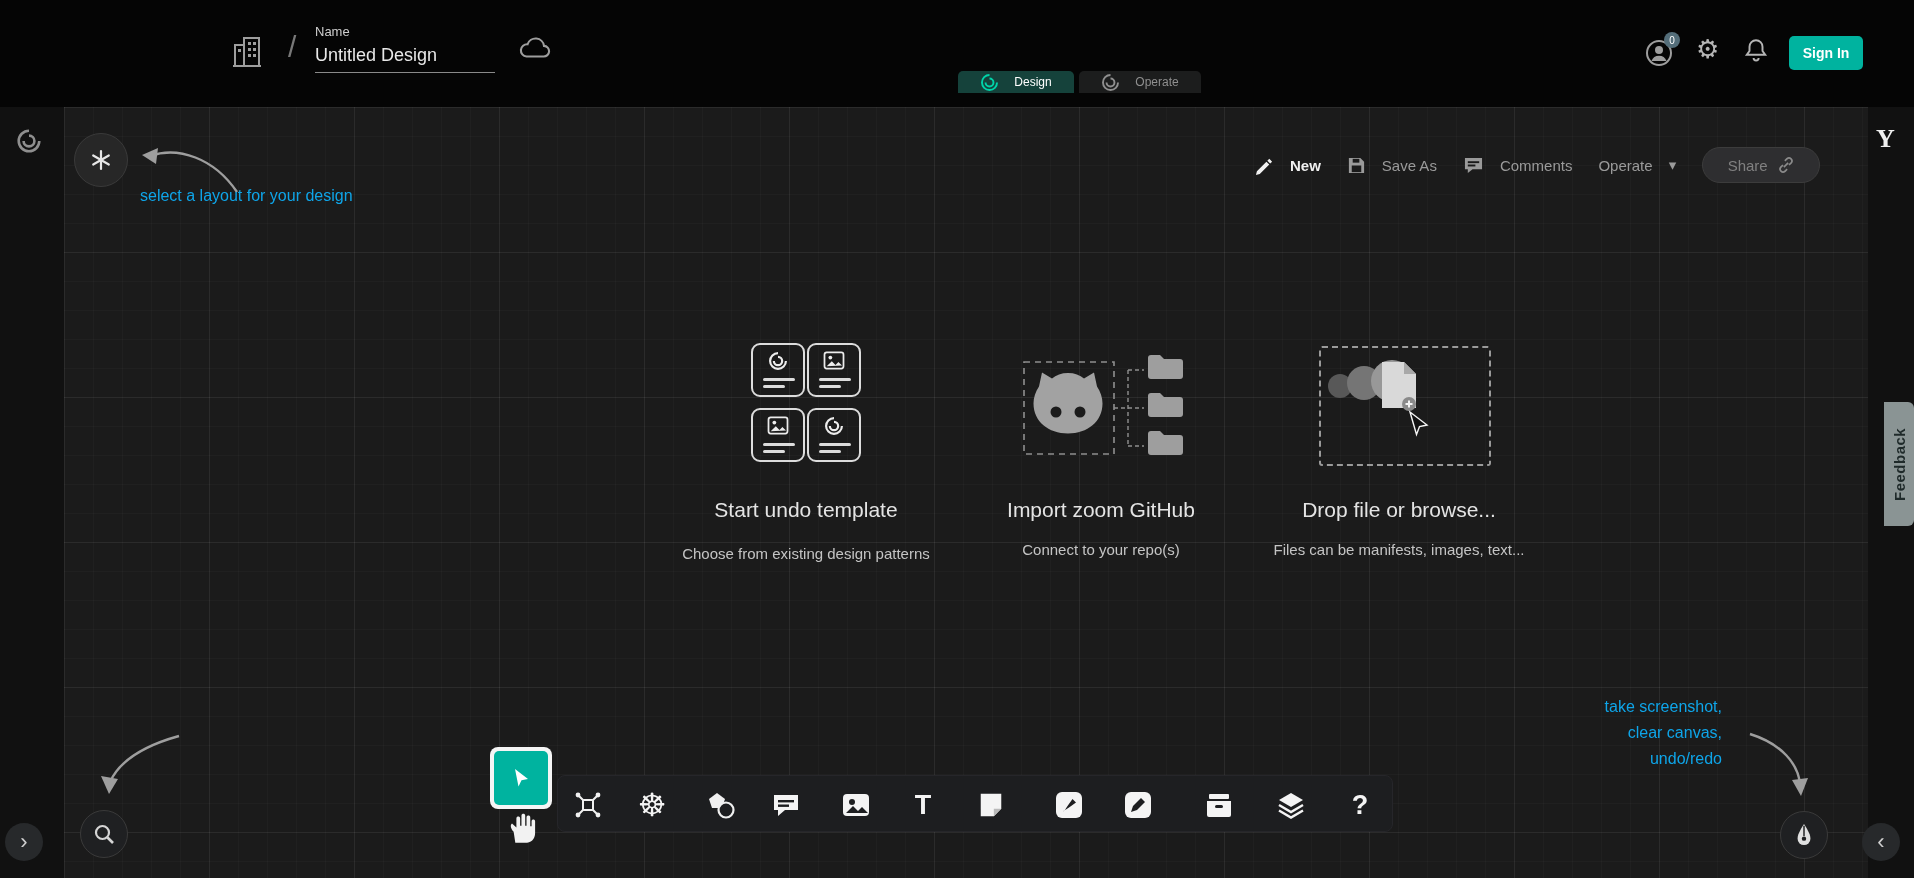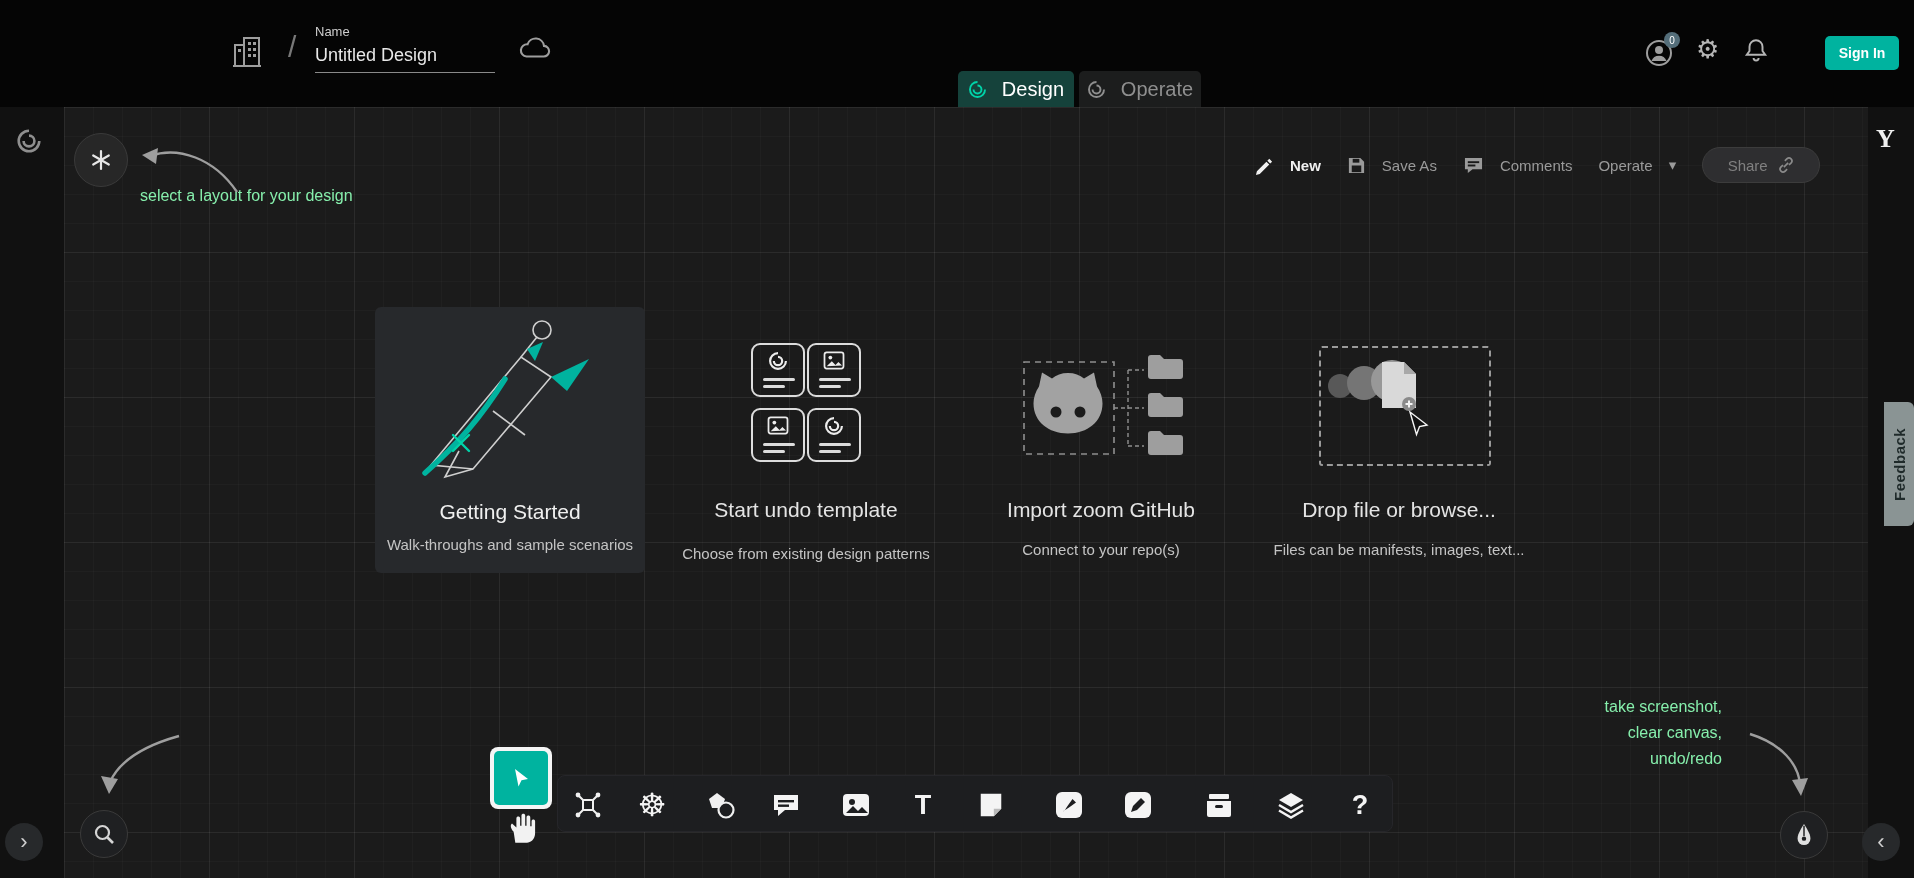--- a/index.html
+++ b/index.html
@@ -13,47 +13,47 @@
   .logo { position:absolute; left:14px; top:28px; display:flex; align-items:center; gap:10px; cursor:pointer; }
   .logo-text { color:#fff; font-size:32px; font-weight:700; letter-spacing:3px; }
   .building { position:absolute; left:232px; top:32px; }
   .slash { position:absolute; left:288px; top:30px; color:#787878; font-size:30px; font-weight:300; }
   .name-block { position:absolute; left:315px; top:24px; }
   .name-block label { display:block; color:#cfcfcf; font-size:13px; margin-bottom:4px; }
   .name-block input { background:transparent; border:none; border-bottom:1px solid #8a8a8a; color:#e8e8e8;
       font-size:18px; width:180px; padding:2px 0 6px 0; font-family:"Liberation Sans", sans-serif; outline:none; }
   .cloud { position:absolute; left:518px; top:36px; }
 
-  .tab { position:absolute; top:71px; height:36px; display:flex; align-items:center; justify-content:center; gap:15px;
-      border-radius:5px 5px 0 0; cursor:pointer; font-size:20px; }
+  .tab { position:absolute; top:71px; height:22px; display:flex; align-items:center; justify-content:center; gap:15px;
+      border-radius:5px 5px 0 0; cursor:pointer; font-size:12px; }
   .tab-design { left:958px; width:116px; background:#15423B; color:#fff; }
   .tab-operate { left:1079px; width:122px; background:#1c1d1d; color:#8f8f8f; }
   .spiral { display:block; }
   .profile { position:absolute; left:1644px; top:38px; width:30px; height:30px; cursor:pointer; }
   .badge { position:absolute; left:1664px; top:32px; min-width:16px; height:16px; border-radius:8px; background:#546e7a;
       color:#fff; font-size:10px; display:flex; align-items:center; justify-content:center; padding:0 3px; }
   .gear { position:absolute; left:1696px; top:36px; color:#b5b5b5; font-size:26px; cursor:pointer; line-height:1; }
   .bell { position:absolute; left:1744px; top:38px; cursor:pointer; }
   .signin { position:absolute; left:1789px; top:36px; width:74px; height:34px; background:#00B39F; border:none;
-      color:#fff; font-size:14px; font-weight:700; border-radius:5px; cursor:pointer; font-family:"Liberation Sans", sans-serif;margin-left:36px; }
+      color:#fff; font-size:14px; font-weight:700; border-radius:5px; cursor:pointer; font-family:"Liberation Sans", sans-serif; }
 
   
   .rail-left { position:absolute; left:0; top:107px; width:64px; bottom:0; background:#111; }
   .rail-right { position:absolute; right:0; top:107px; width:46px; bottom:0; background:#111; }
   .canvas-grid { position:absolute; left:64px; top:107px; width:1804px; height:771px; background-color:#1b1b1b;
     background-image:
       linear-gradient(rgba(255,255,255,0.05) 1px, transparent 1px),
       linear-gradient(90deg, rgba(255,255,255,0.05) 1px, transparent 1px),
       linear-gradient(rgba(255,255,255,0.025) 1px, transparent 1px),
       linear-gradient(90deg, rgba(255,255,255,0.025) 1px, transparent 1px);
     background-size:145px 145px,145px 145px,29px 29px,29px 29px; }
 
   .layout-btn { position:absolute; left:74px; top:133px; width:54px; height:54px; border-radius:50%;
       background:#272727; border:1px solid #3a3a3a; display:flex; align-items:center; justify-content:center; cursor:pointer; }
-  .hint { color:#86efac; font-size:16px; line-height:26px; }
+  .hint { color:#0ea5e9; font-size:16px; line-height:26px; }
   .hint-layout { position:absolute; left:140px; top:183px; }
   .hint-bl { position:absolute; left:178px; top:688px; }
   .hint-br { position:absolute; left:1540px; top:694px; width:182px; text-align:right; }
 
   .canvas-toolbar { position:absolute; left:1255px; top:146px; height:38px; display:flex; align-items:center; gap:26px; }
   .ct-item { display:flex; align-items:center; gap:16px; font-size:15px; color:#9a9a9a; cursor:pointer; white-space:nowrap; }
   .ct-item.primary { color:#f0f0f0; font-weight:700; }
   .share-pill { width:118px; height:36px; border-radius:18px; background:#2e2e30; border:1px solid #3c3c3c;
       display:flex; align-items:center; justify-content:center; gap:9px; color:#808080; font-size:15px; cursor:pointer; }
 
@@ -225,41 +225,20 @@
           <path d="M7 10.5 l-2.5 2.5 a3.4 3.4 0 0 0 4.8 4.8 l2.5 -2.5"></path>
           <path d="M14 10.5 l2.5 -2.5 a3.4 3.4 0 0 0 -4.8 -4.8 L9.2 5.7"></path>
         </g>
       </svg>
     </div>
   </div>
 
   <span class="y-icon">Y</span>
   <div class="feedback">Feedback</div>
 
-  <div class="gs-card">
-    <svg style="position:absolute; left:22px; top:8px;" width="226" height="178" viewBox="0 0 226 178">
-      <g stroke="#cfcfcf" stroke-width="1.6" fill="none">
-        <path d="M34 150 L124 42 L154 62 L76 154 Z"></path>
-        <path d="M124 42 L140 22"></path>
-        <circle cx="145" cy="15" r="9"></circle>
-        <path d="M76 154 L48 162 L62 136"></path>
-        <path d="M96 96 L128 120"></path>
-      </g>
-      <path d="M154 62 L192 44 L170 76 Z" fill="#00B39F"></path>
-      <path d="M130 34 L146 27 L138 46 Z" fill="#00B39F"></path>
-      <g stroke="#00B39F" stroke-width="5.5" fill="none" stroke-linecap="round">
-        <path d="M28 158 C 62 128, 84 102, 108 64"></path>
-      </g>
-      <g stroke="#00D3A9" stroke-width="2.4" stroke-linecap="round">
-        <path d="M56 120 l16 16 M72 120 l-16 16"></path>
-      </g>
-    </svg>
-    <div class="card-title" style="left:0; top:193px; width:270px; color:#f0f0f0;">Getting Started</div>
-    <div class="card-sub" style="left:0; top:229px; width:270px;">Walk-throughs and sample scenarios</div>
-  </div>
 
   <div>
     <div class="mini-card" style="left:751px; top:343px;">
       <svg class="mc-icon" width="20" height="20" viewBox="0 0 24 24">
         <g fill="none" stroke="#ececec" stroke-width="2.6">
             <path d="M12 2.5 A9.5 9.5 0 1 0 21.5 12"></path>
             <path d="M12 7 A5 5 0 1 1 7 12"></path>
           </g>
       </svg>
       <div class="bar1"></div>

